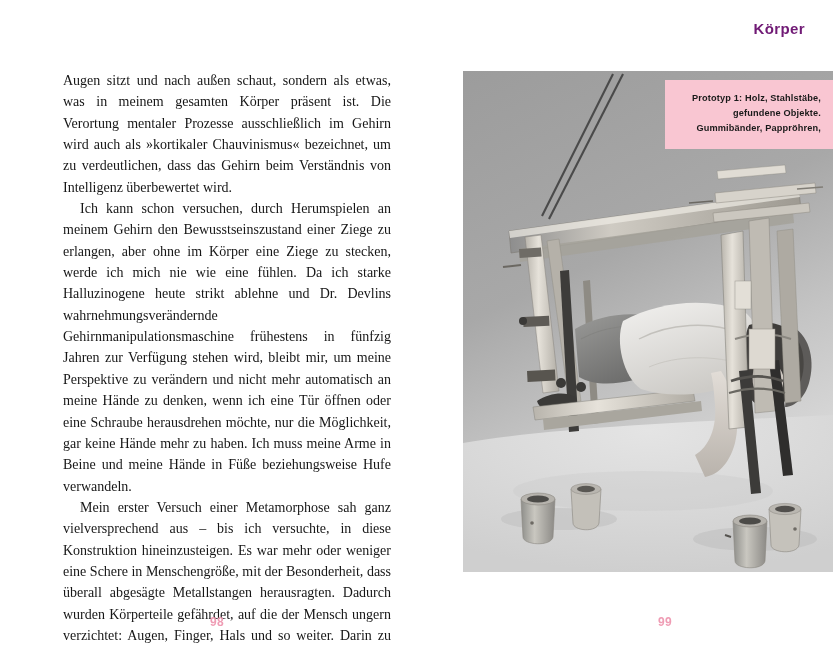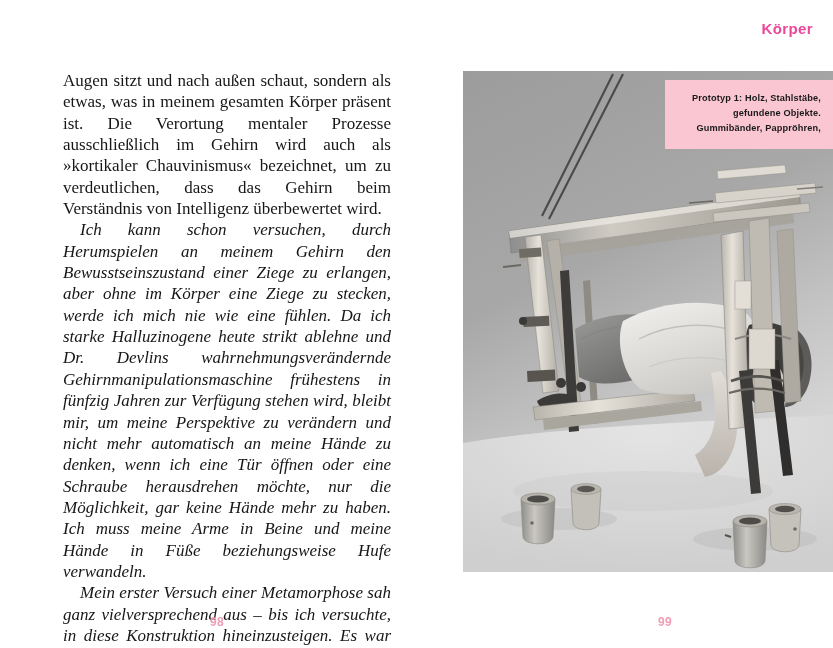--- a/index.html
+++ b/index.html
@@ -13,51 +13,50 @@
     position: relative;
     overflow: hidden;
     font-family: "Liberation Serif", serif;
     background: #ffffff;
   }
 
   
   #running-head {
     position: absolute;
     top: 20px;
-    right: 20px;
+    right: 28px;
     font-family: "Liberation Sans", sans-serif;
     font-weight: bold;
     font-size: 15px;
     letter-spacing: 0.4px;
-    color: #ec4899;
+    color: #701a75;
     text-align: right;
     white-space: nowrap;
   }
 
   
   #text-column {
     position: absolute;
     left: 63px;
     top: 70px;
     width: 328px;
   }
   .body-paragraph {
     margin: 0;
     font-family: "Liberation Serif", serif;
-    font-size: 17px;
+    font-size: 14px;
     line-height: 21.35px;
     color: #161616;
     text-align: justify;
     text-justify: inter-word;
     hyphens: manual;
     -webkit-hyphens: manual;
   }
   .body-paragraph + .body-paragraph {
     text-indent: 17px;
-    font-style: italic;
   }
 
   
   #photo-plate {
     position: absolute;
     left: 463px;
     top: 71px;
     width: 370px;
     height: 501px;
     overflow: hidden;

